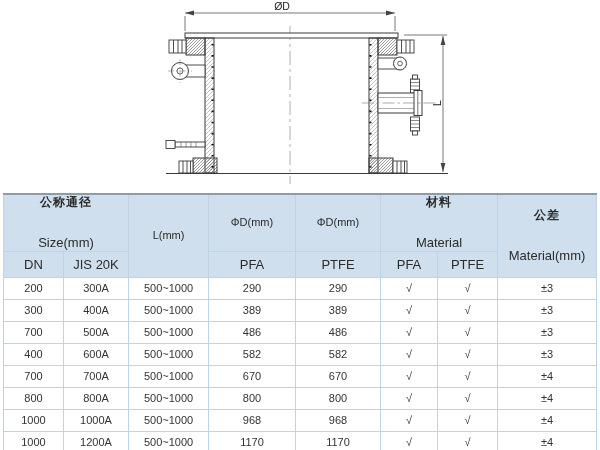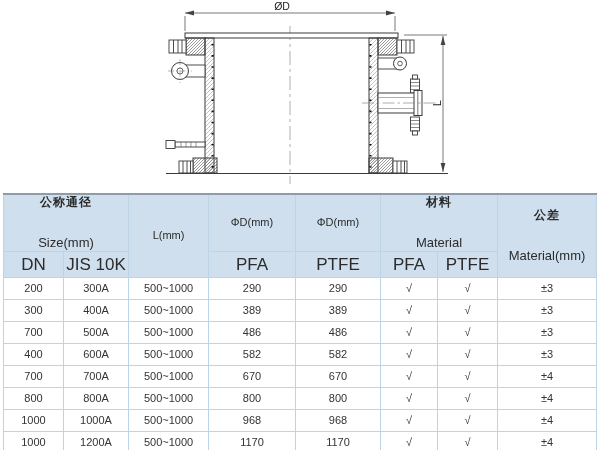--- a/index.html
+++ b/index.html
@@ -22,21 +22,21 @@
     background:#ffffff;
   }
   table.spec th, table.spec td{
     border:1px solid #bdd4e7;
     text-align:center;vertical-align:middle;
     padding:0;line-height:1.25;
     font-weight:normal;
   }
   thead th{background:#cfdfed;}
   tr.h1 th{height:44px;font-size:11px;}
-  tr.h2 th{height:25px;font-size:17px;}
+  tr.h2 th{height:25px;font-size:13px;}
   .zh{font-size:12px;font-weight:700;letter-spacing:1px;}
   .en{font-size:13px;font-weight:400;margin-top:25px;}
   tbody td{height:21px;font-size:11px;background:#ffffff;color:#333;}
 </style>
 </head>
 <body>
 
 <div class="drawing-wrap">
 <svg width="600" height="193" viewBox="0 0 600 193" xmlns="http://www.w3.org/2000/svg">
   <defs>
@@ -176,21 +176,21 @@
         <div class="zh">材料</div>
         <div class="en">Material</div>
       </th>
       <th rowspan="2">
         <div class="zh">公差</div>
         <div class="en">Material(mm)</div>
       </th>
     </tr>
     <tr class="h2">
       <th>DN</th>
-      <th>JIS 10K</th>
+      <th>JIS 20K</th>
       <th>PFA</th>
       <th>PTFE</th>
       <th>PFA</th>
       <th>PTFE</th>
     </tr>
   </thead>
   <tbody>
       <tr>
         <td>200</td>
         <td>300A</td>

